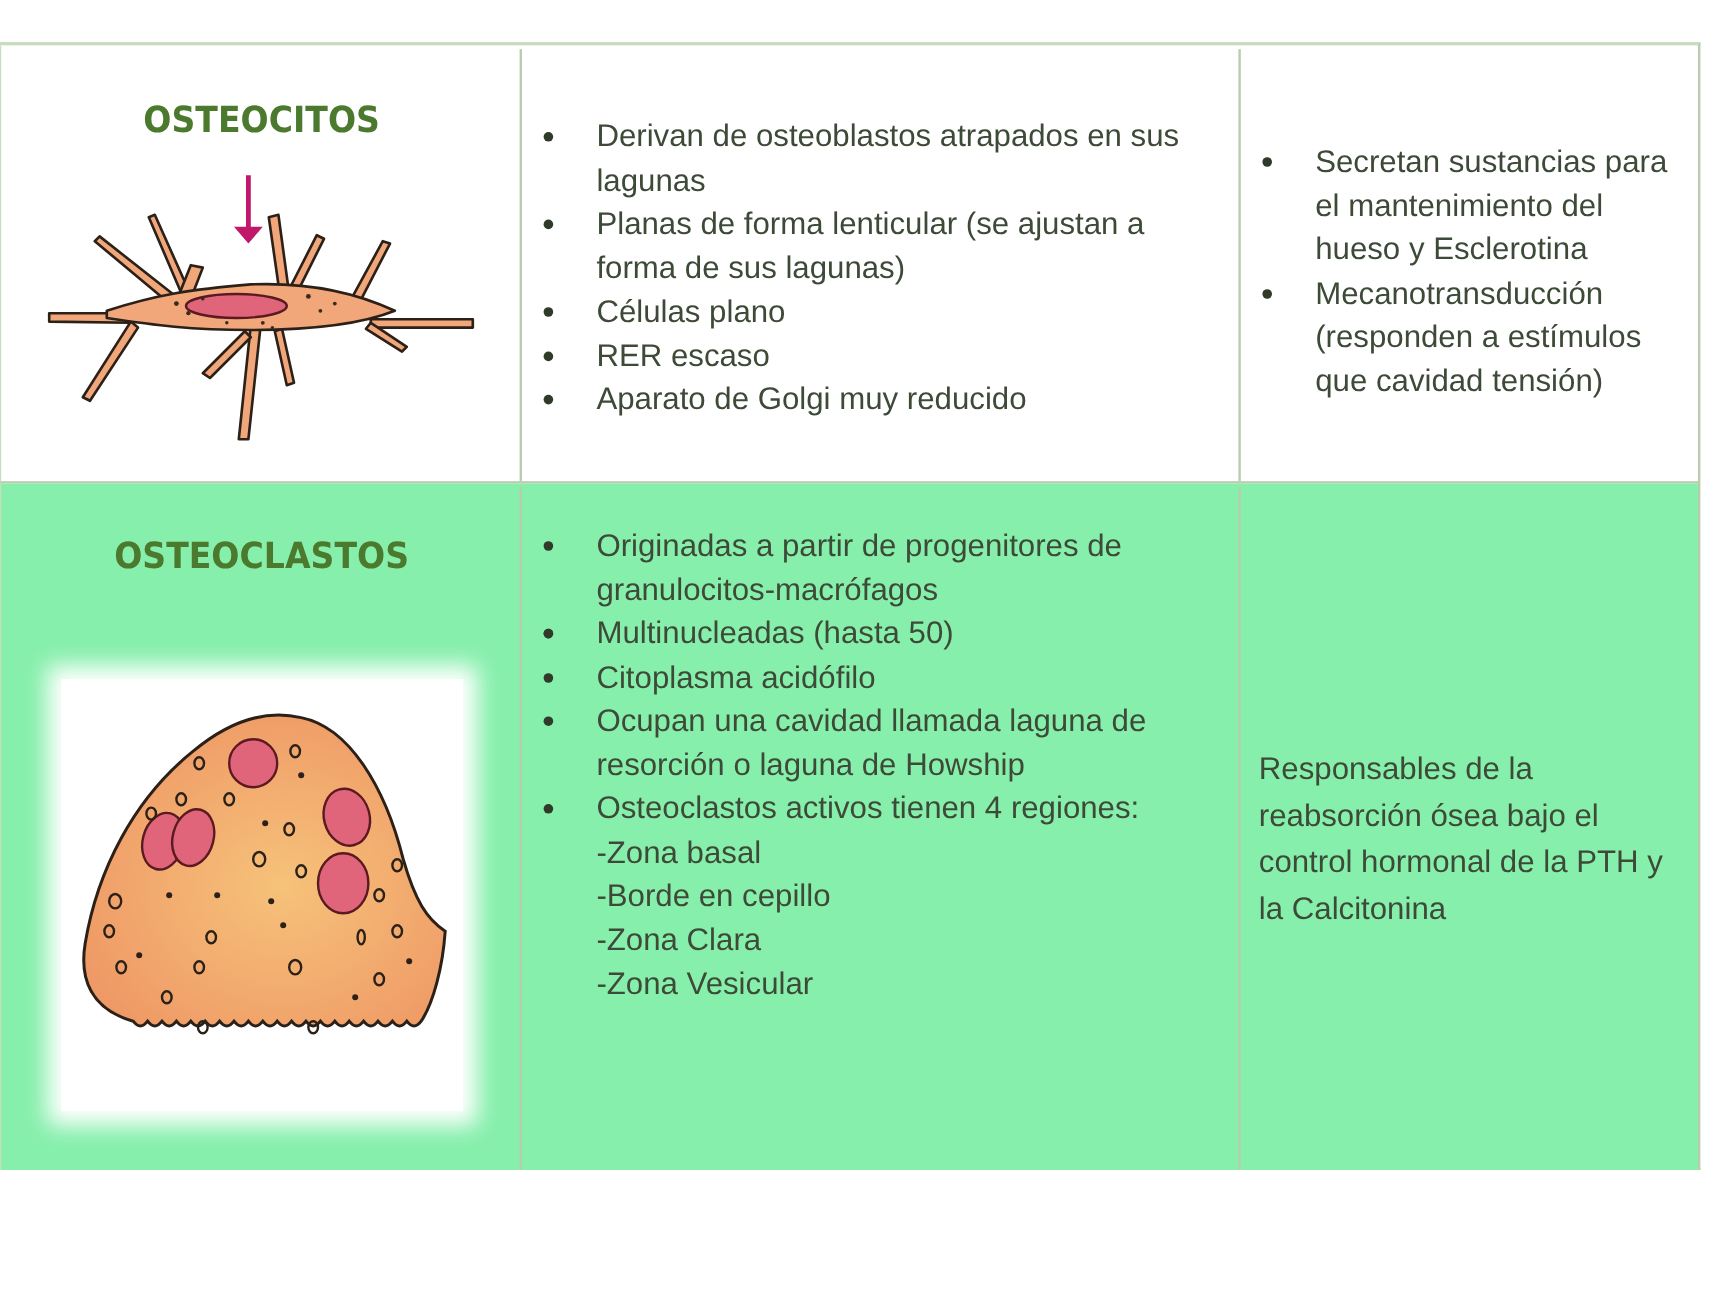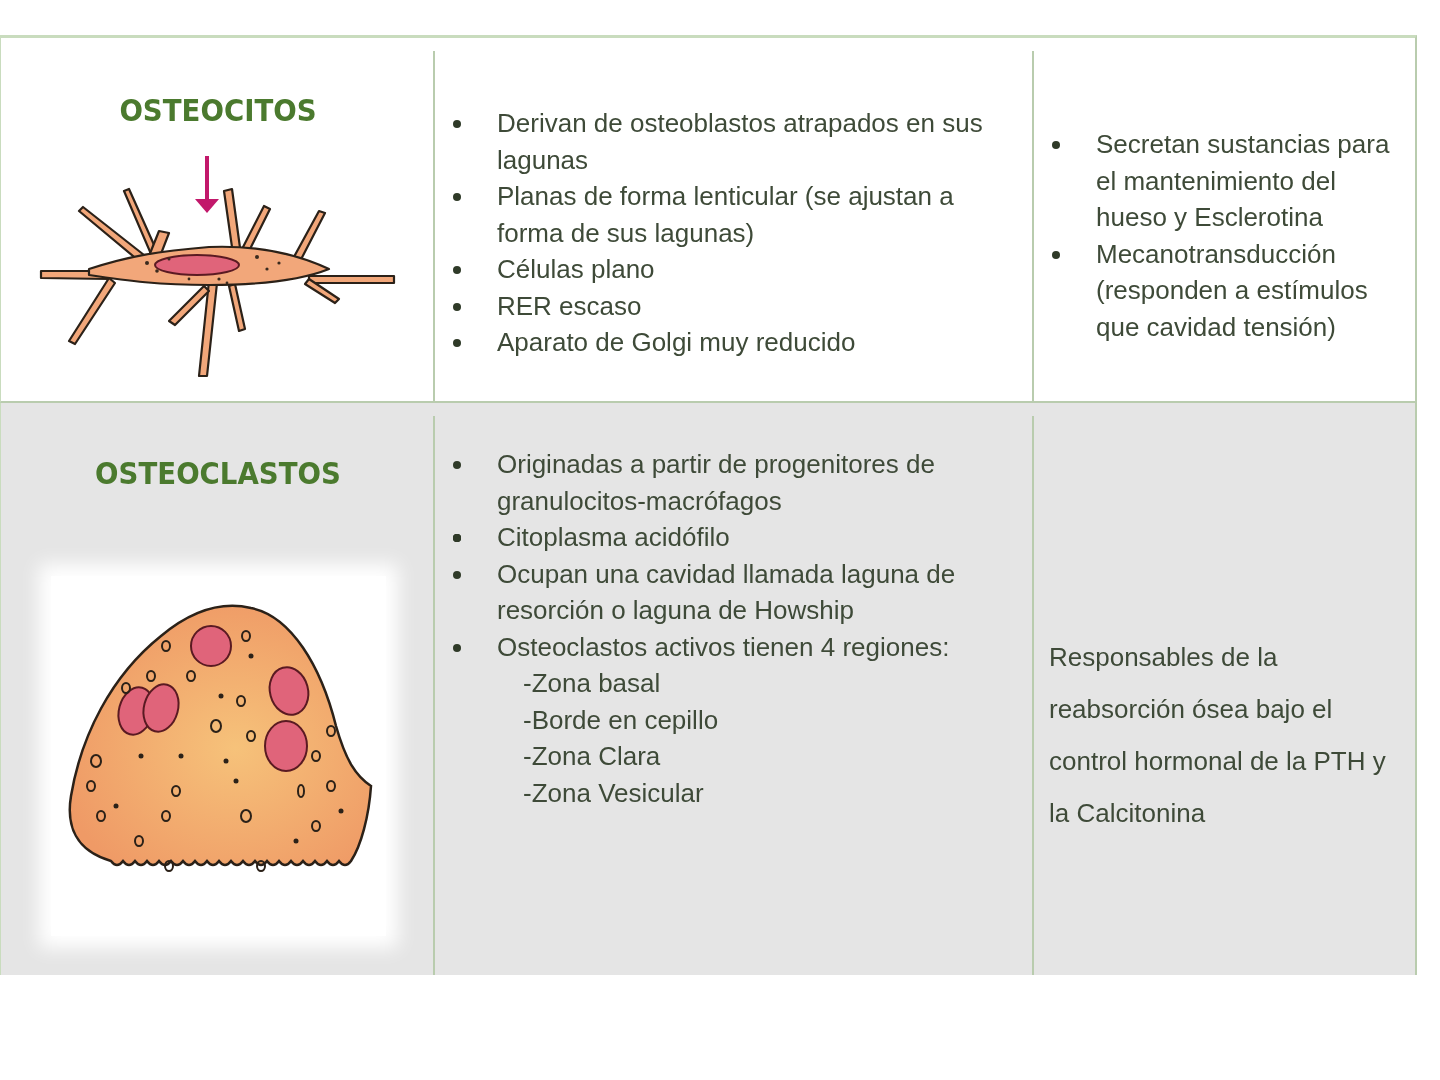--- a/index.html
+++ b/index.html
@@ -35,26 +35,26 @@
     .row.r1 {
       top: 0;
       height: 365px;
       background: #ffffff;
       border-bottom: 2px solid #b9ccae;
       border-left: 1px solid #c9dcbe;
     }
     .row.r2 {
       top: 365px;
       height: 572px;
-      background: #e5e5e5;
+      background: #86efac;
       border-left: 1px solid #c9dcbe;
     }
     .cell {
       position: absolute;
-      top: 13px;
+      top: 3px;
       bottom: 0;
       box-sizing: border-box;
       text-decoration: underline;
     }
     .c1 { left: 0; width: 434px; border-right: 2px solid #b9ccae; }
     .c2 { left: 434px; width: 599px; border-right: 2px solid #b9ccae; }
     .c3 { left: 1033px; width: 418px; }
 
     .cell-title {
       position: absolute;
@@ -88,33 +88,32 @@
       position: absolute;
       left: 18px;
       top: 15px;
       width: 8px;
       height: 8px;
       border-radius: 50%;
       background: #2f3a28;
     }
     ul.bullets li .sub {
       display: block;
-      margin-left: 26px;
     }
     .r1 .c2 ul.bullets { left: 0; top: 54px; width: 590px; }
     .r1 .c3 ul.bullets { left: 0; top: 75px; width: 378px; }
     .r2 .c2 ul.bullets { left: 0; top: 30px; width: 590px; }
 
     .plain-text {
       position: absolute;
       left: 15px;
       top: 215px;
       width: 360px;
       font-size: 26px;
-      line-height: 52px;
+      line-height: 39px;
       color: #3e4a38;
     }
 
     .illus {
       position: absolute;
     }
     .illus.osteocyte {
       left: 28px;
       top: 100px;
       width: 380px;
@@ -249,21 +248,21 @@
           <circle cx="290" cy="235" r="2.5"></circle>
             <circle cx="200" cy="80" r="2.5"></circle>
             <circle cx="130" cy="180" r="2.5"></circle>
         </g>
       </svg>
     </div>
     <div class="cell c2">
       <ul class="bullets">
         <li><span class="dot"></span><span>Originadas a partir de progenitores de granulocitos-macrófagos</span></li>
         <li><span class="dot"></span></li>
-        <li><span class="dot"></span></li>
+        <li><span class="dot"></span><span>Multinucleadas (hasta 50)</span></li>
         <li><span class="dot"></span><span>Citoplasma acidófilo</span></li>
         <li><span class="dot"></span><span>Ocupan una cavidad llamada laguna de resorción o laguna de Howship</span></li>
         <li><span class="dot"></span><span>Osteoclastos activos tienen 4 regiones:</span>
           <span class="sub">-Zona basal</span>
           <span class="sub">-Borde en cepillo</span>
           <span class="sub">-Zona Clara</span>
           <span class="sub">-Zona Vesicular</span>
         </li>
       </ul>
     </div>

